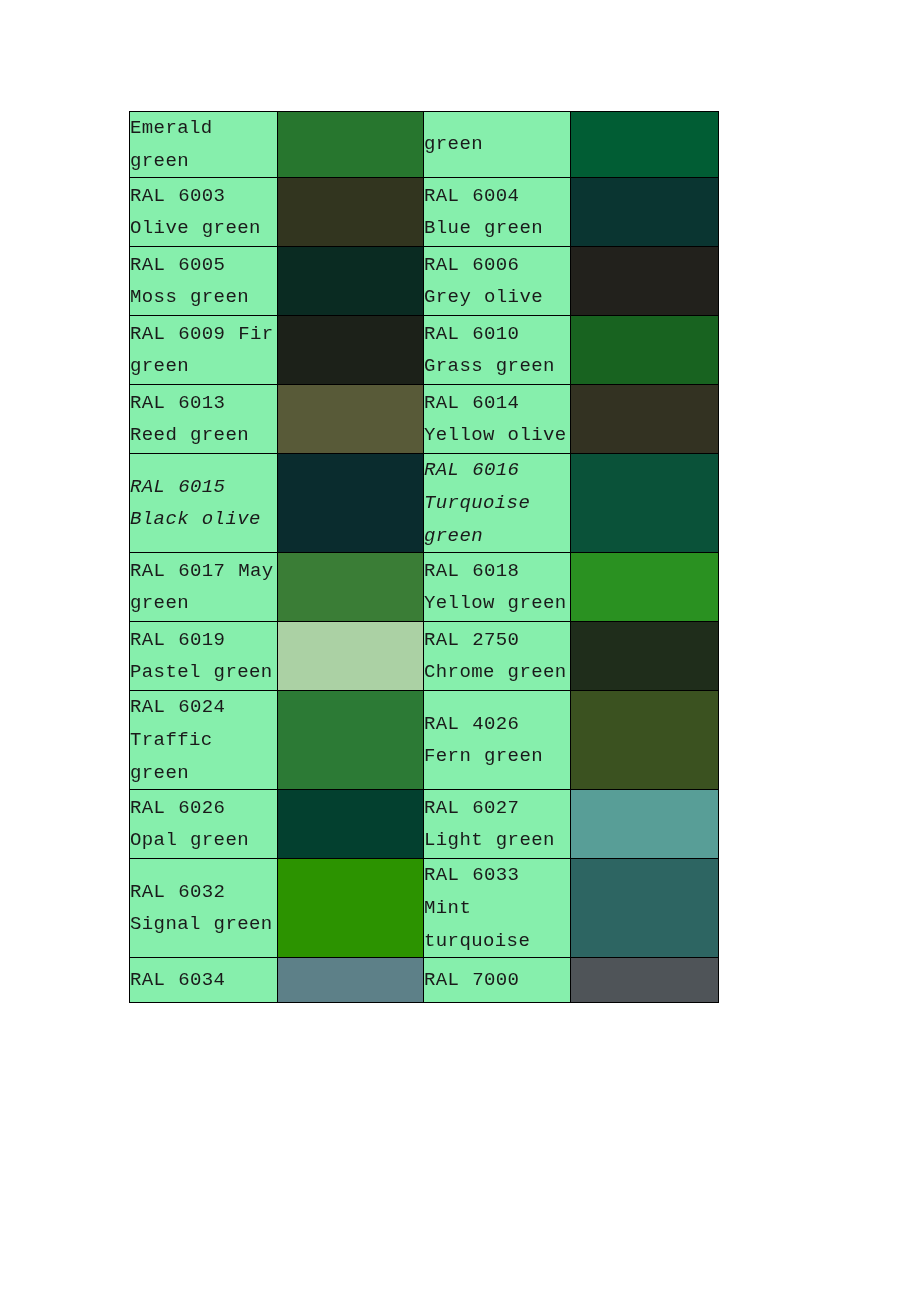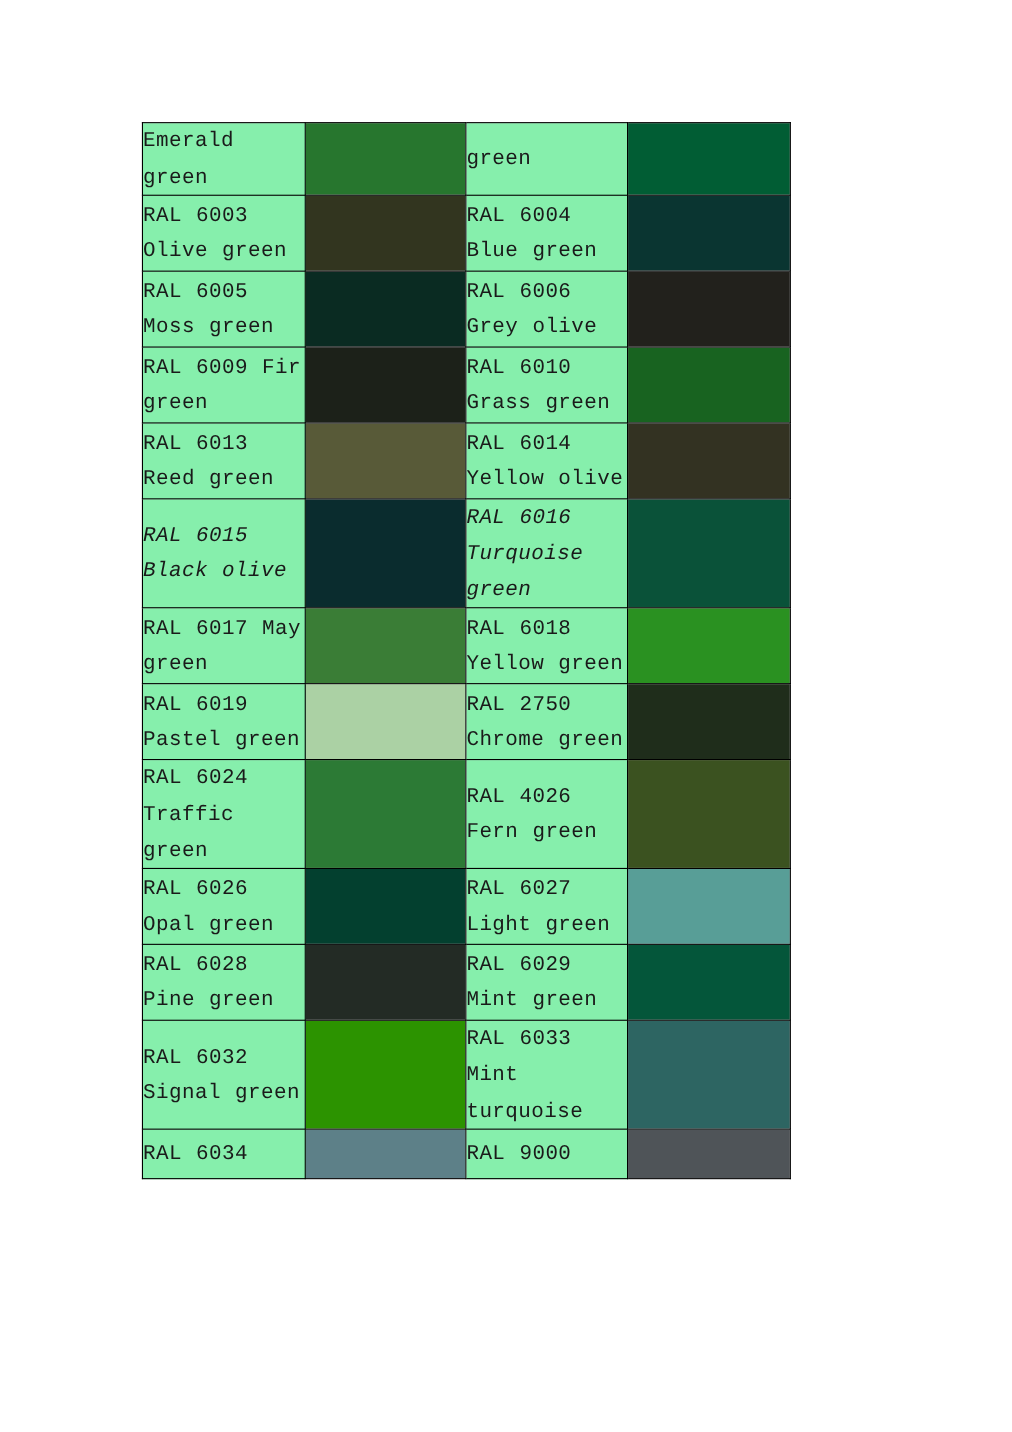--- a/index.html
+++ b/index.html
@@ -174,45 +174,35 @@
       <tr class="r13">
         <td class="label-cell">RAL 6026 Opal green</td>
         <td class="swatch-cell">
             <span class="swatch" style="background-color: rgb(3, 64, 47);"></span>
           </td>
         <td class="label-cell">RAL 6027 Light green</td>
         <td class="swatch-cell">
             <span class="swatch" style="background-color: rgb(88, 158, 151);"></span>
           </td>
       </tr>
-      <tr class="r14">
-        <td class="label-cell">RAL 6028 Pine green</td>
-        <td class="swatch-cell">
-            <span class="swatch" style="background-color: rgb(35, 43, 37);"></span>
-          </td>
-        <td class="label-cell">RAL 6029 Mint green</td>
-        <td class="swatch-cell">
-            <span class="swatch" style="background-color: rgb(4, 86, 58);"></span>
-          </td>
-      </tr>
       <tr class="r15">
         <td class="label-cell">RAL 6032 Signal green</td>
         <td class="swatch-cell">
             <span class="swatch" style="background-color: rgb(44, 147, 0);"></span>
           </td>
         <td class="label-cell">RAL 6033 Mint turquoise</td>
         <td class="swatch-cell">
             <span class="swatch" style="background-color: rgb(45, 101, 98);"></span>
           </td>
       </tr>
       <tr class="r16">
         <td class="label-cell">RAL 6034</td>
         <td class="swatch-cell">
             <span class="swatch" style="background-color: rgb(93, 128, 136);"></span>
           </td>
-        <td class="label-cell">RAL 9000</td>
+        <td class="label-cell">RAL 7000</td>
         <td class="swatch-cell">
             <span class="swatch" style="background-color: rgb(79, 84, 88);"></span>
           </td>
       </tr>
     </tbody>
   </table>
 </div>
 
 </body></html>

